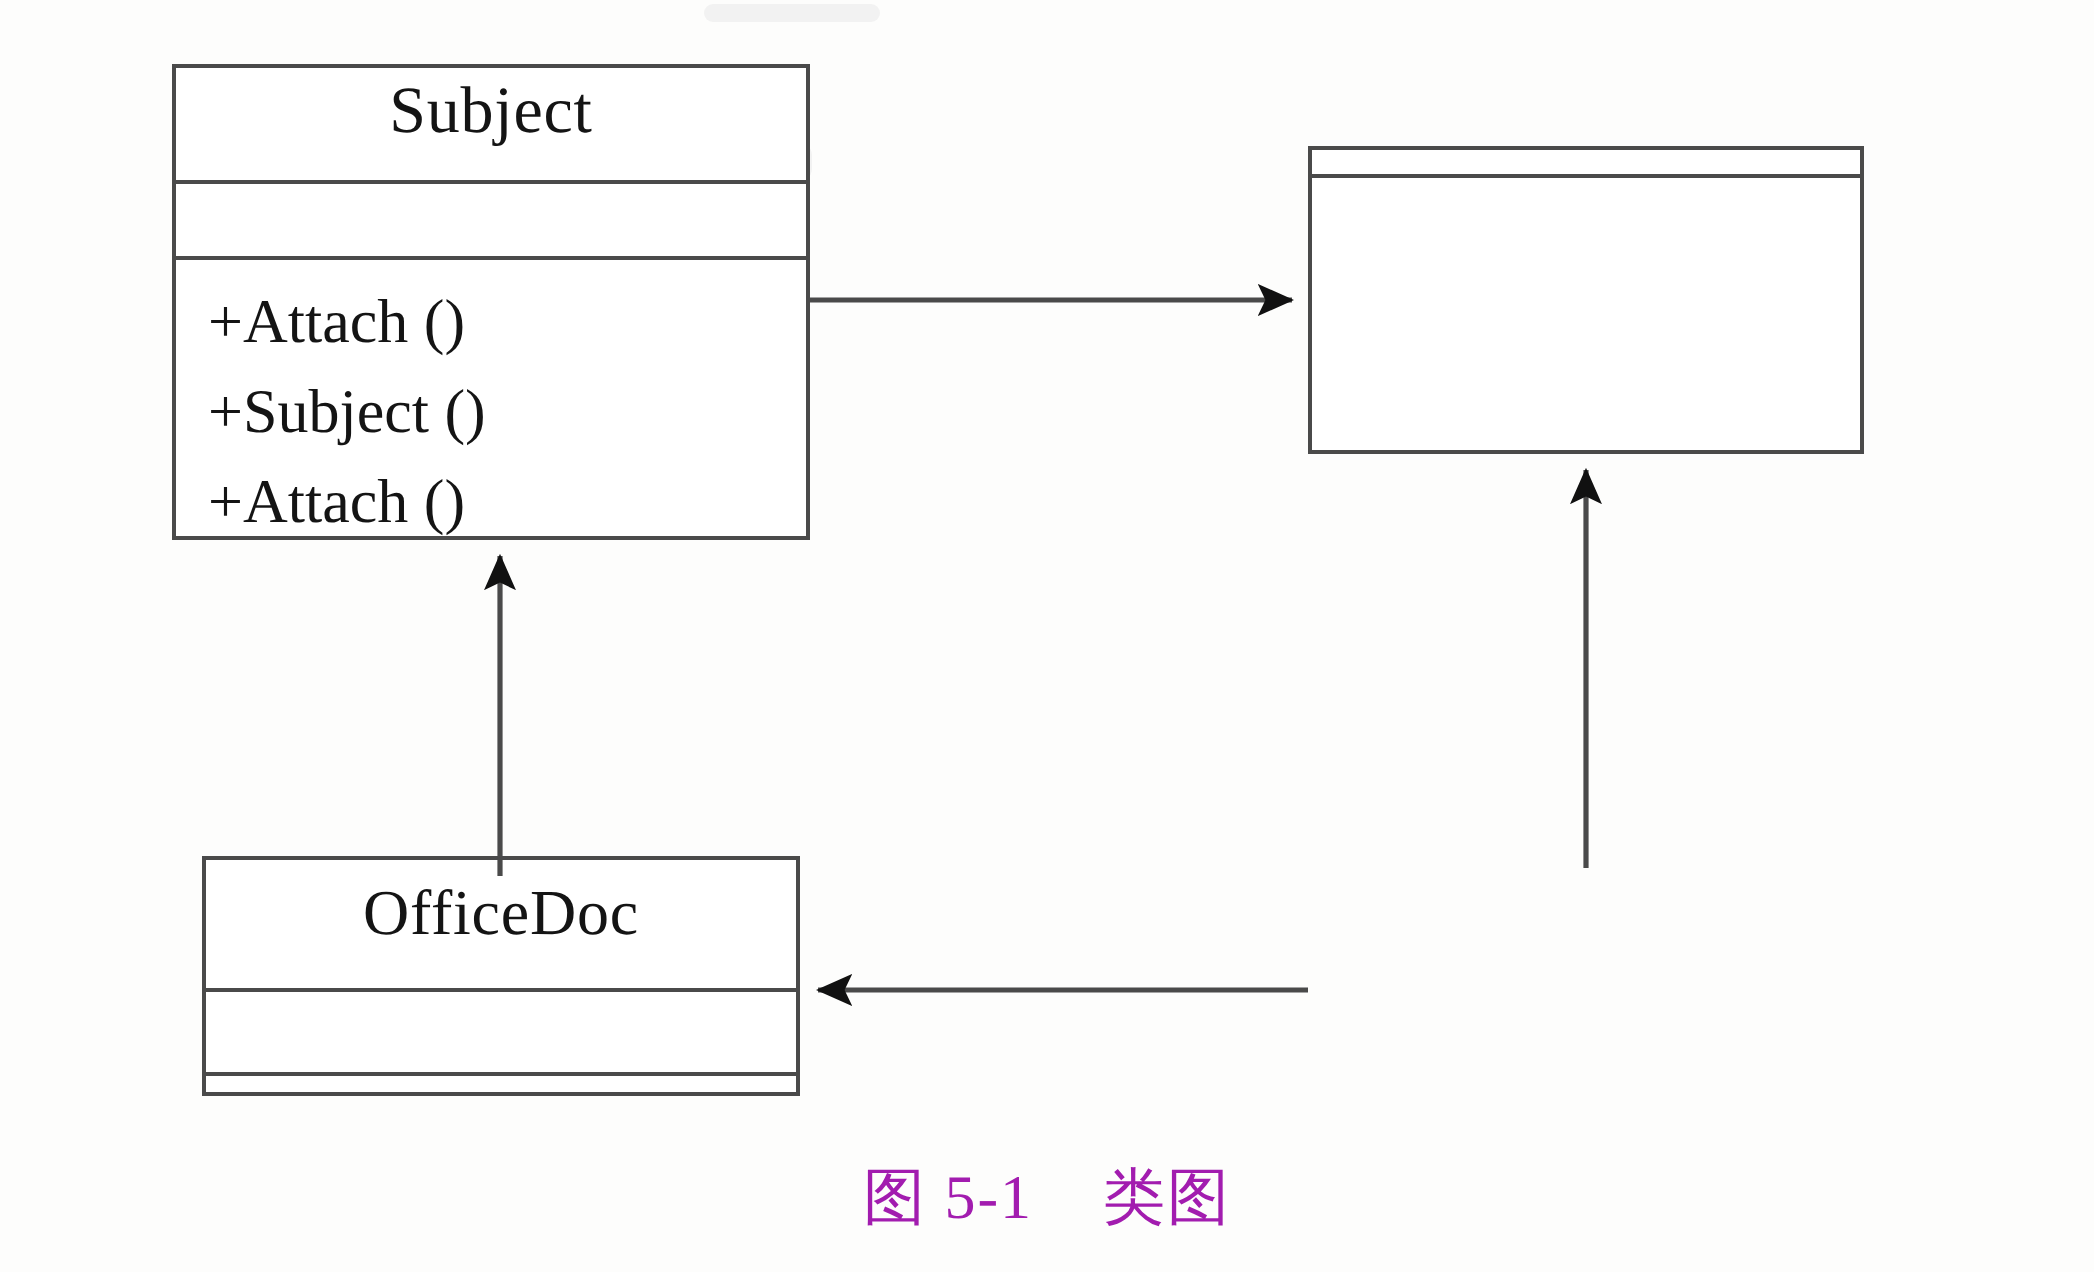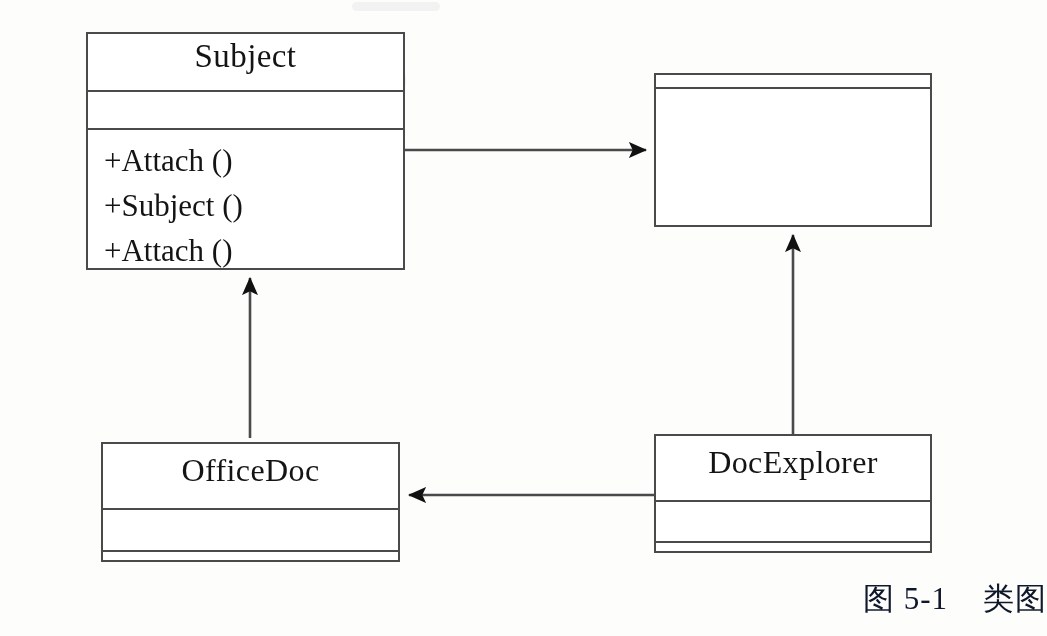--- a/index.html
+++ b/index.html
@@ -98,21 +98,21 @@
   #class-observer .ops {
     height: 69px;
   }
   #class-observer .uml-member {
     font-size: 31px;
   }
 
   
   #class-officedoc {
     left: 101px;
-    top: 442px;
+    top: 428px;
     width: 299px;
     height: 120px;
   }
   #class-officedoc .uml-name {
     height: 52px;
     font-size: 32px;
   }
   #class-officedoc .attrs {
     height: 30px;
   }
@@ -147,23 +147,23 @@
     height: 636px;
     pointer-events: none;
   }
 
   
   #figure-caption {
     position: absolute;
     left: 0;
     top: 578px;
     width: 1047px;
-    text-align: right;
+    text-align: center;
     font-size: 31px;
-    color: #0f172a;
+    color: #a21caf;
     letter-spacing: 1px;
     white-space: pre;
   }
 
   
   .scan-smudge {
     position: absolute;
     background: #e9e9ea;
     opacity: 0.55;
     pointer-events: none;
@@ -191,25 +191,20 @@
   <div class="uml-class" id="class-observer">
     <div class="uml-compartment attrs"></div>
   </div>
 
   <div class="uml-class" id="class-officedoc">
     <div class="uml-name">OfficeDoc</div>
     <div class="uml-compartment attrs"></div>
     <div class="uml-compartment ops"></div>
   </div>
 
-  <div class="uml-class" id="class-docexplorer">
-    <div class="uml-name">DocExplorer</div>
-    <div class="uml-compartment attrs"></div>
-    <div class="uml-compartment ops"></div>
-  </div>
 
   <svg id="connectors" viewBox="0 0 1047 636">
     <defs>
       <marker id="arrow-right" viewBox="0 0 10 10" refX="9.4" refY="5" markerWidth="7" markerHeight="7" orient="auto-start-reverse">
         <path d="M 0 0.6 L 10 5 L 0 9.4 L 2.1 5 Z" fill="#111111"></path>
       </marker>
     </defs>
 
     <g>
       <line x1="405" y1="150" x2="646" y2="150" stroke="#4a4a4a" stroke-width="2.6" marker-end="url(#arrow-right)"></line>

